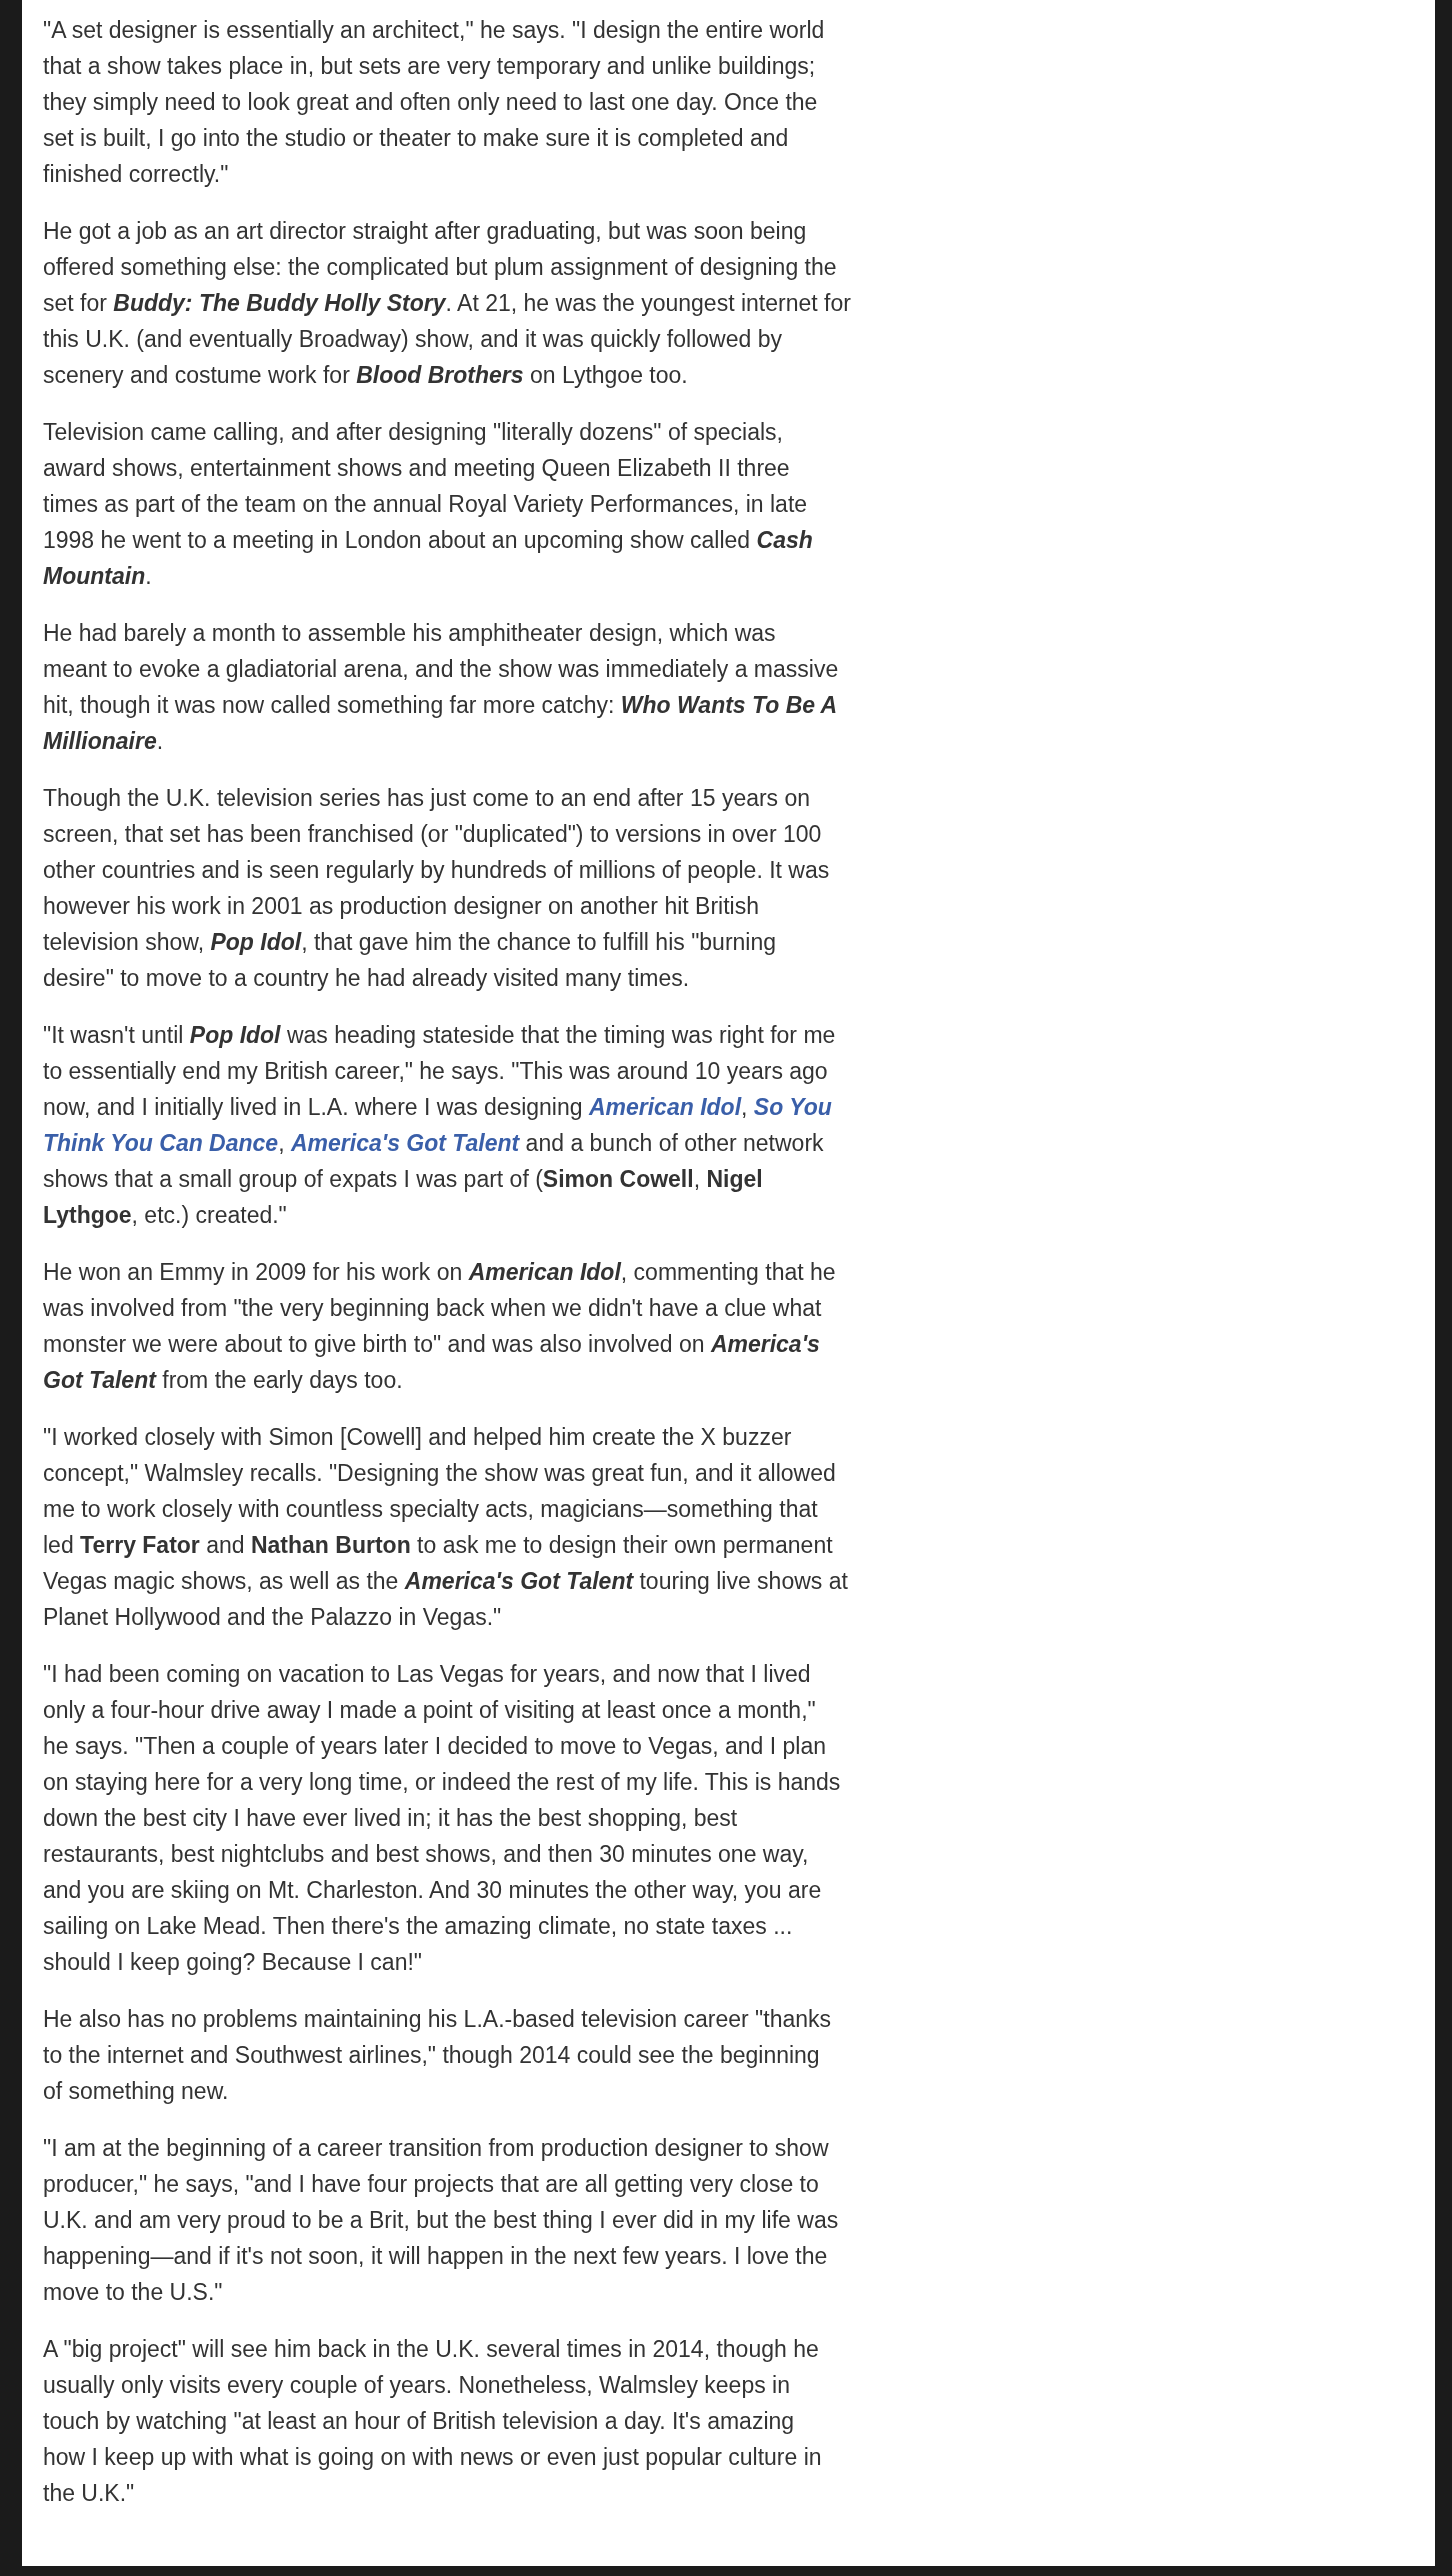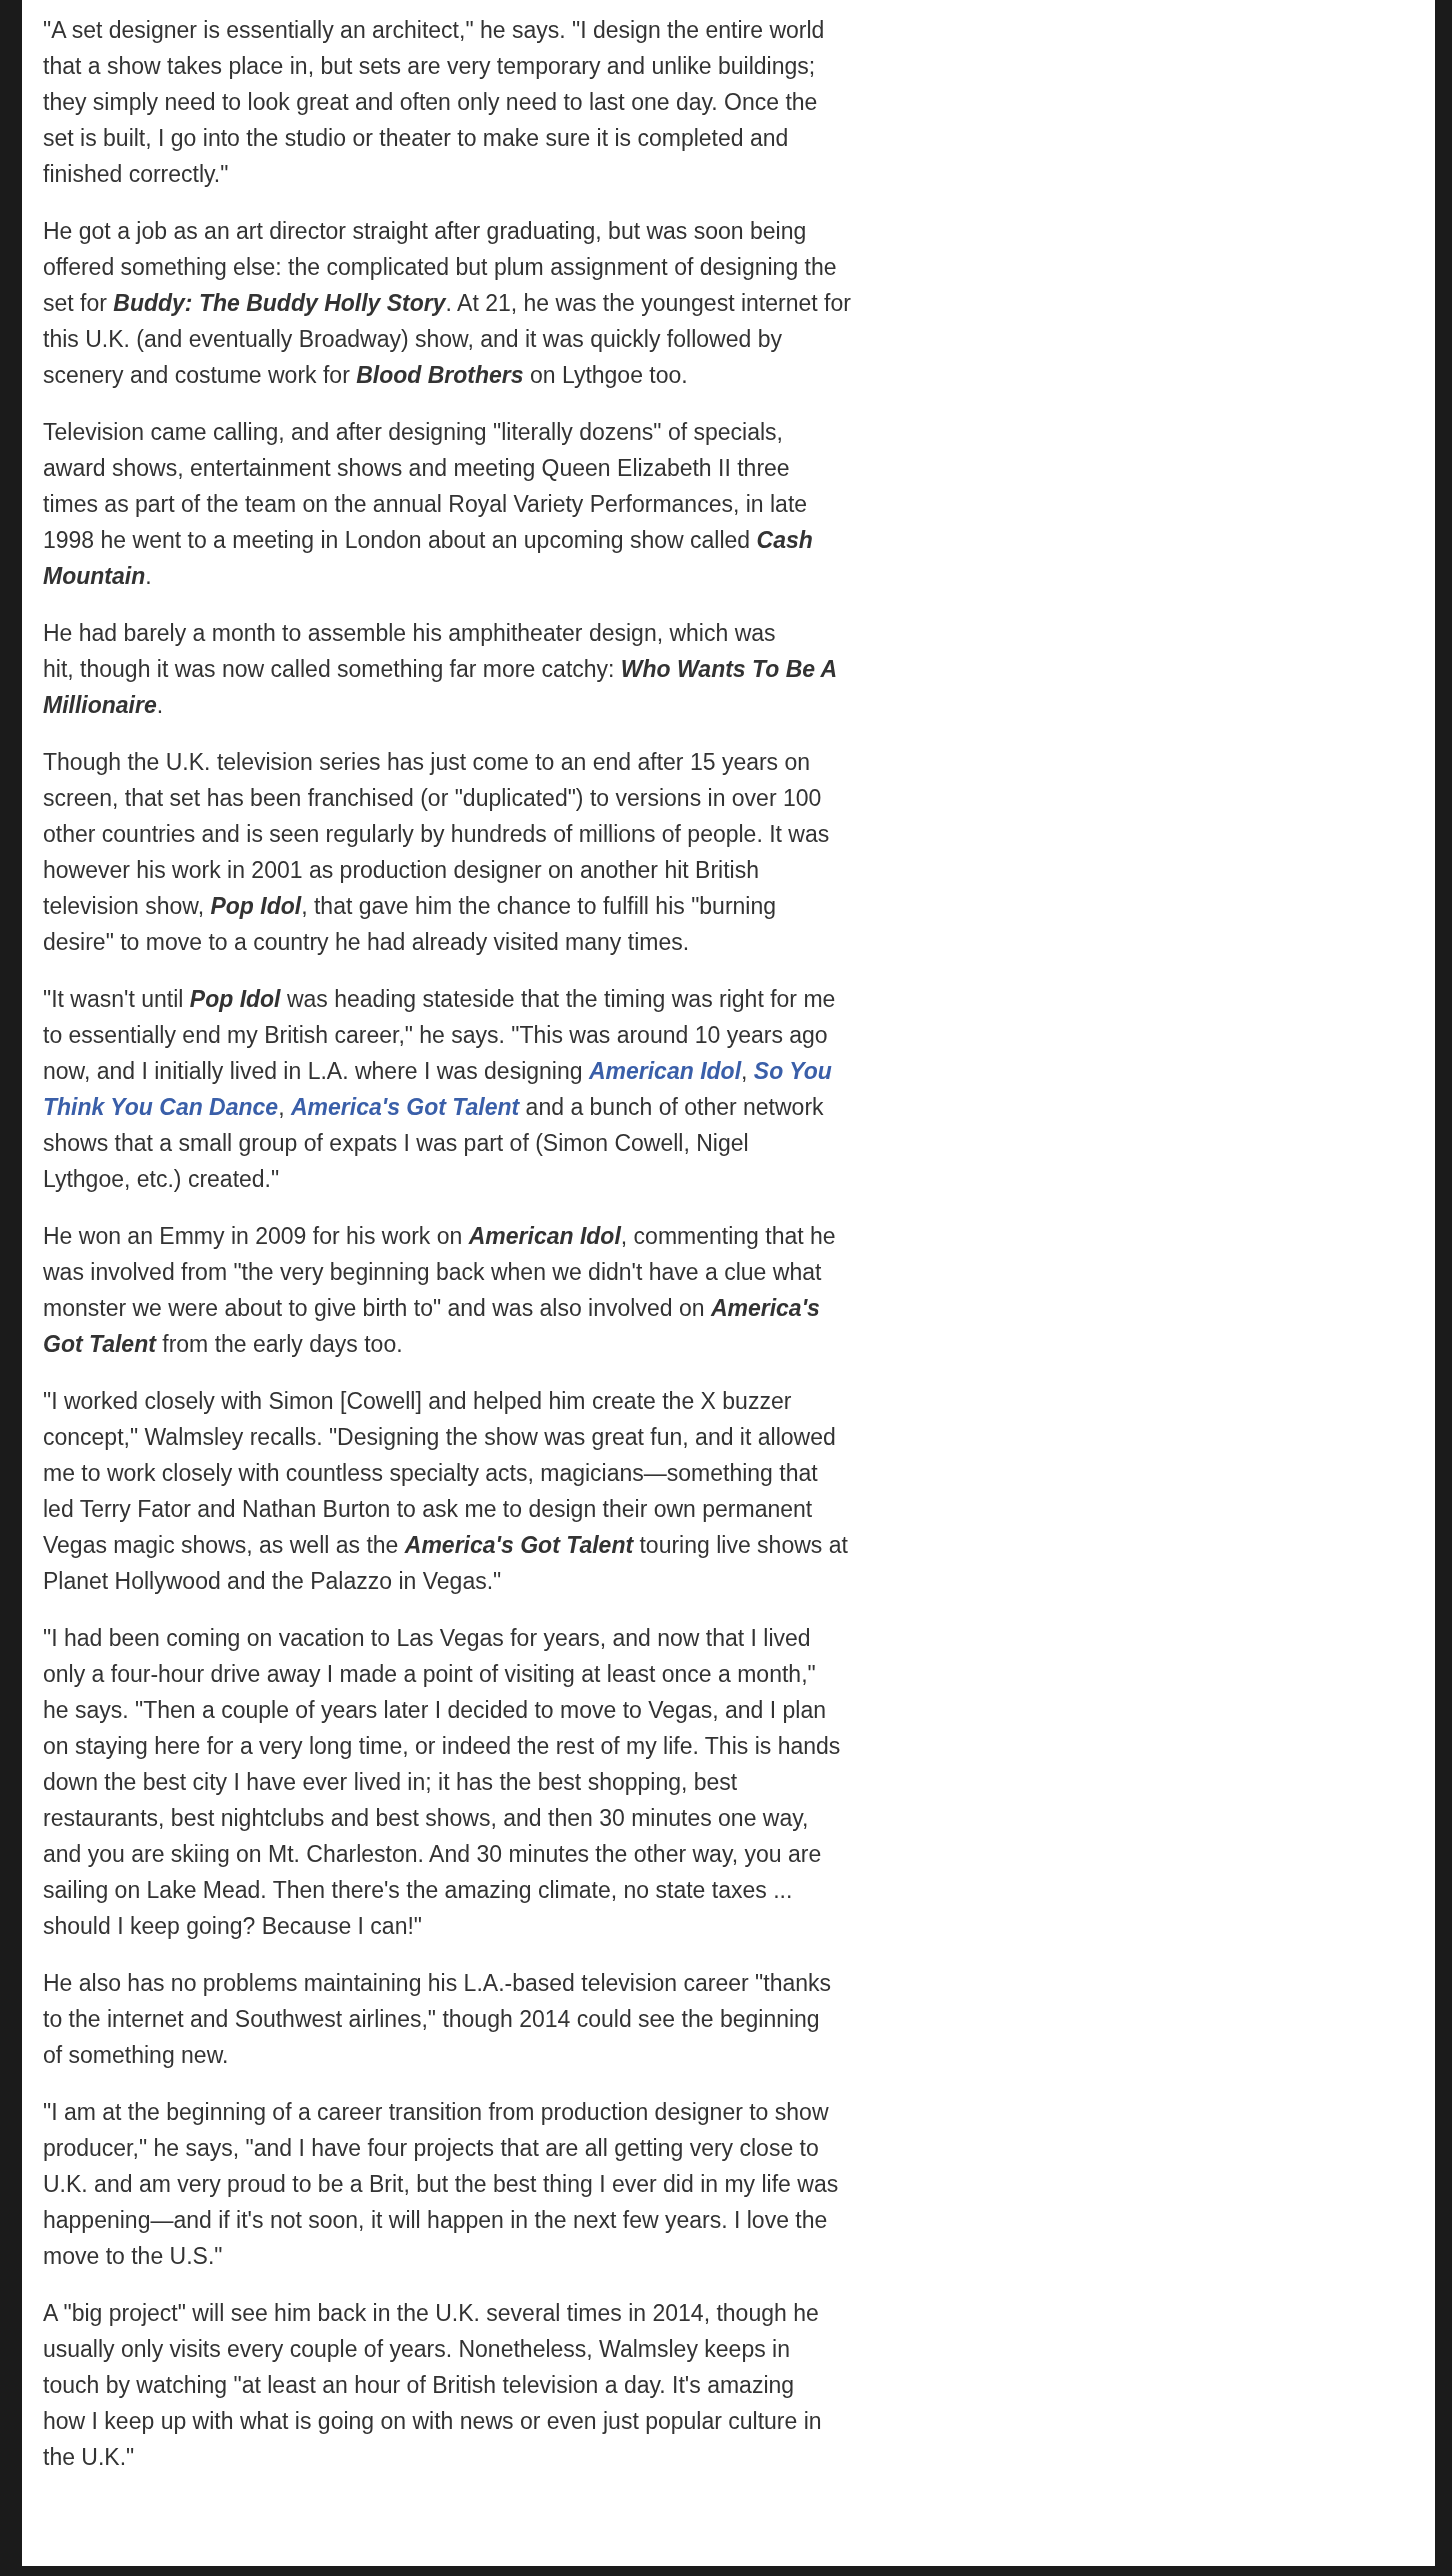--- a/index.html
+++ b/index.html
@@ -29,21 +29,21 @@
   .line {
     height: 36px;
     line-height: 36px;
     font-size: 23px;
     font-family: "Liberation Sans", "DejaVu Sans", sans-serif;
     color: #333333;
     white-space: pre;
   }
   .run-r { font-style: normal; font-weight: 400; }
   .run-i { font-style: italic; font-weight: 700; }
-  .run-b { font-style: normal; font-weight: 400; }
+  .run-b { font-style: normal; font-weight: 700; }
   .run-l { font-style: italic; font-weight: 700; color: #3a5fa9; cursor: pointer; }
 </style>
 </head>
 <body>
 
 <div id="stage">
   <div class="paper">
     <div class="article" id="article-body">
         <div class="para">
           <div class="line"><span class="run-r">"A set designer is essentially an architect," he says. "I design the entire world</span></div>
@@ -61,20 +61,21 @@
         </div>
         <div class="para">
           <div class="line"><span class="run-r">Television came calling, and after designing "literally dozens" of specials,</span></div>
           <div class="line"><span class="run-r">award shows, entertainment shows and meeting Queen Elizabeth II three</span></div>
           <div class="line"><span class="run-r">times as part of the team on the annual Royal Variety Performances, in late</span></div>
           <div class="line"><span class="run-r">1998 he went to a meeting in London about an upcoming show called </span><span class="run-i">Cash</span></div>
           <div class="line"><span class="run-i">Mountain</span><span class="run-r">.</span></div>
         </div>
         <div class="para">
           <div class="line"><span class="run-r">He had barely a month to assemble his amphitheater design, which was</span></div>
+          <div class="line"><span class="run-r">meant to evoke a gladiatorial arena, and the show was immediately a massive</span></div>
           <div class="line"><span class="run-r">hit, though it was now called something far more catchy: </span><span class="run-i">Who Wants To Be A</span></div>
           <div class="line"><span class="run-i">Millionaire</span><span class="run-r">.</span></div>
         </div>
         <div class="para">
           <div class="line"><span class="run-r">Though the U.K. television series has just come to an end after 15 years on</span></div>
           <div class="line"><span class="run-r">screen, that set has been franchised (or "duplicated") to versions in over 100</span></div>
           <div class="line"><span class="run-r">other countries and is seen regularly by hundreds of millions of people. It was</span></div>
           <div class="line"><span class="run-r">however his work in 2001 as production designer on another hit British</span></div>
           <div class="line"><span class="run-r">television show, </span><span class="run-i">Pop Idol</span><span class="run-r">, that gave him the chance to fulfill his "burning</span></div>
           <div class="line"><span class="run-r">desire" to move to a country he had already visited many times.</span></div>

